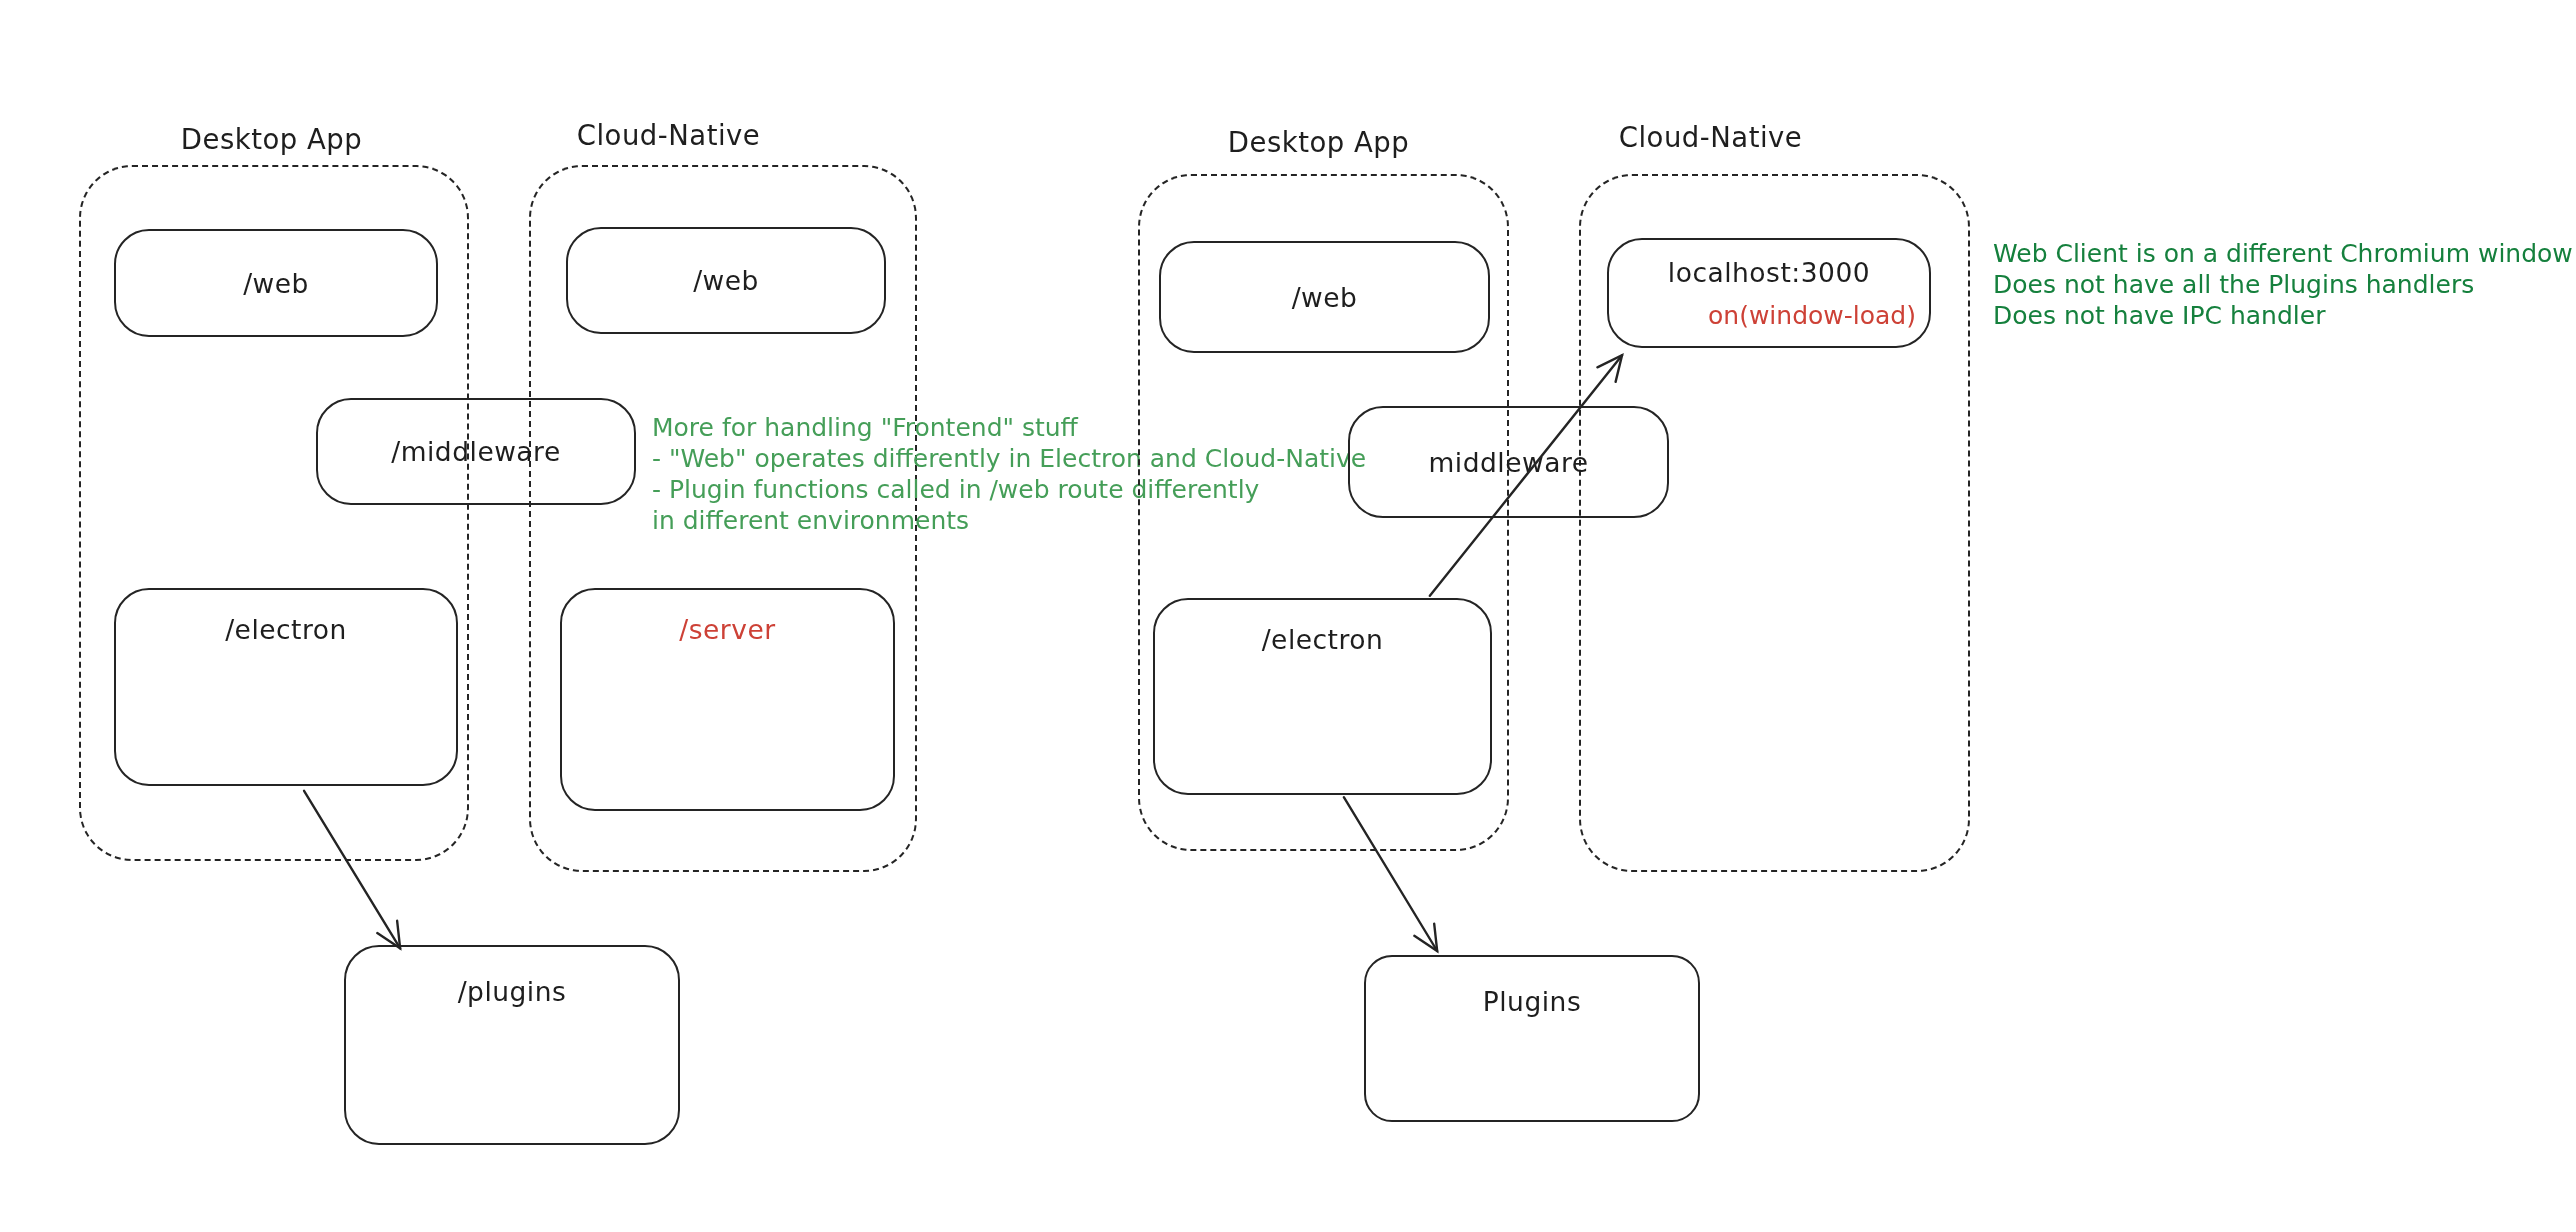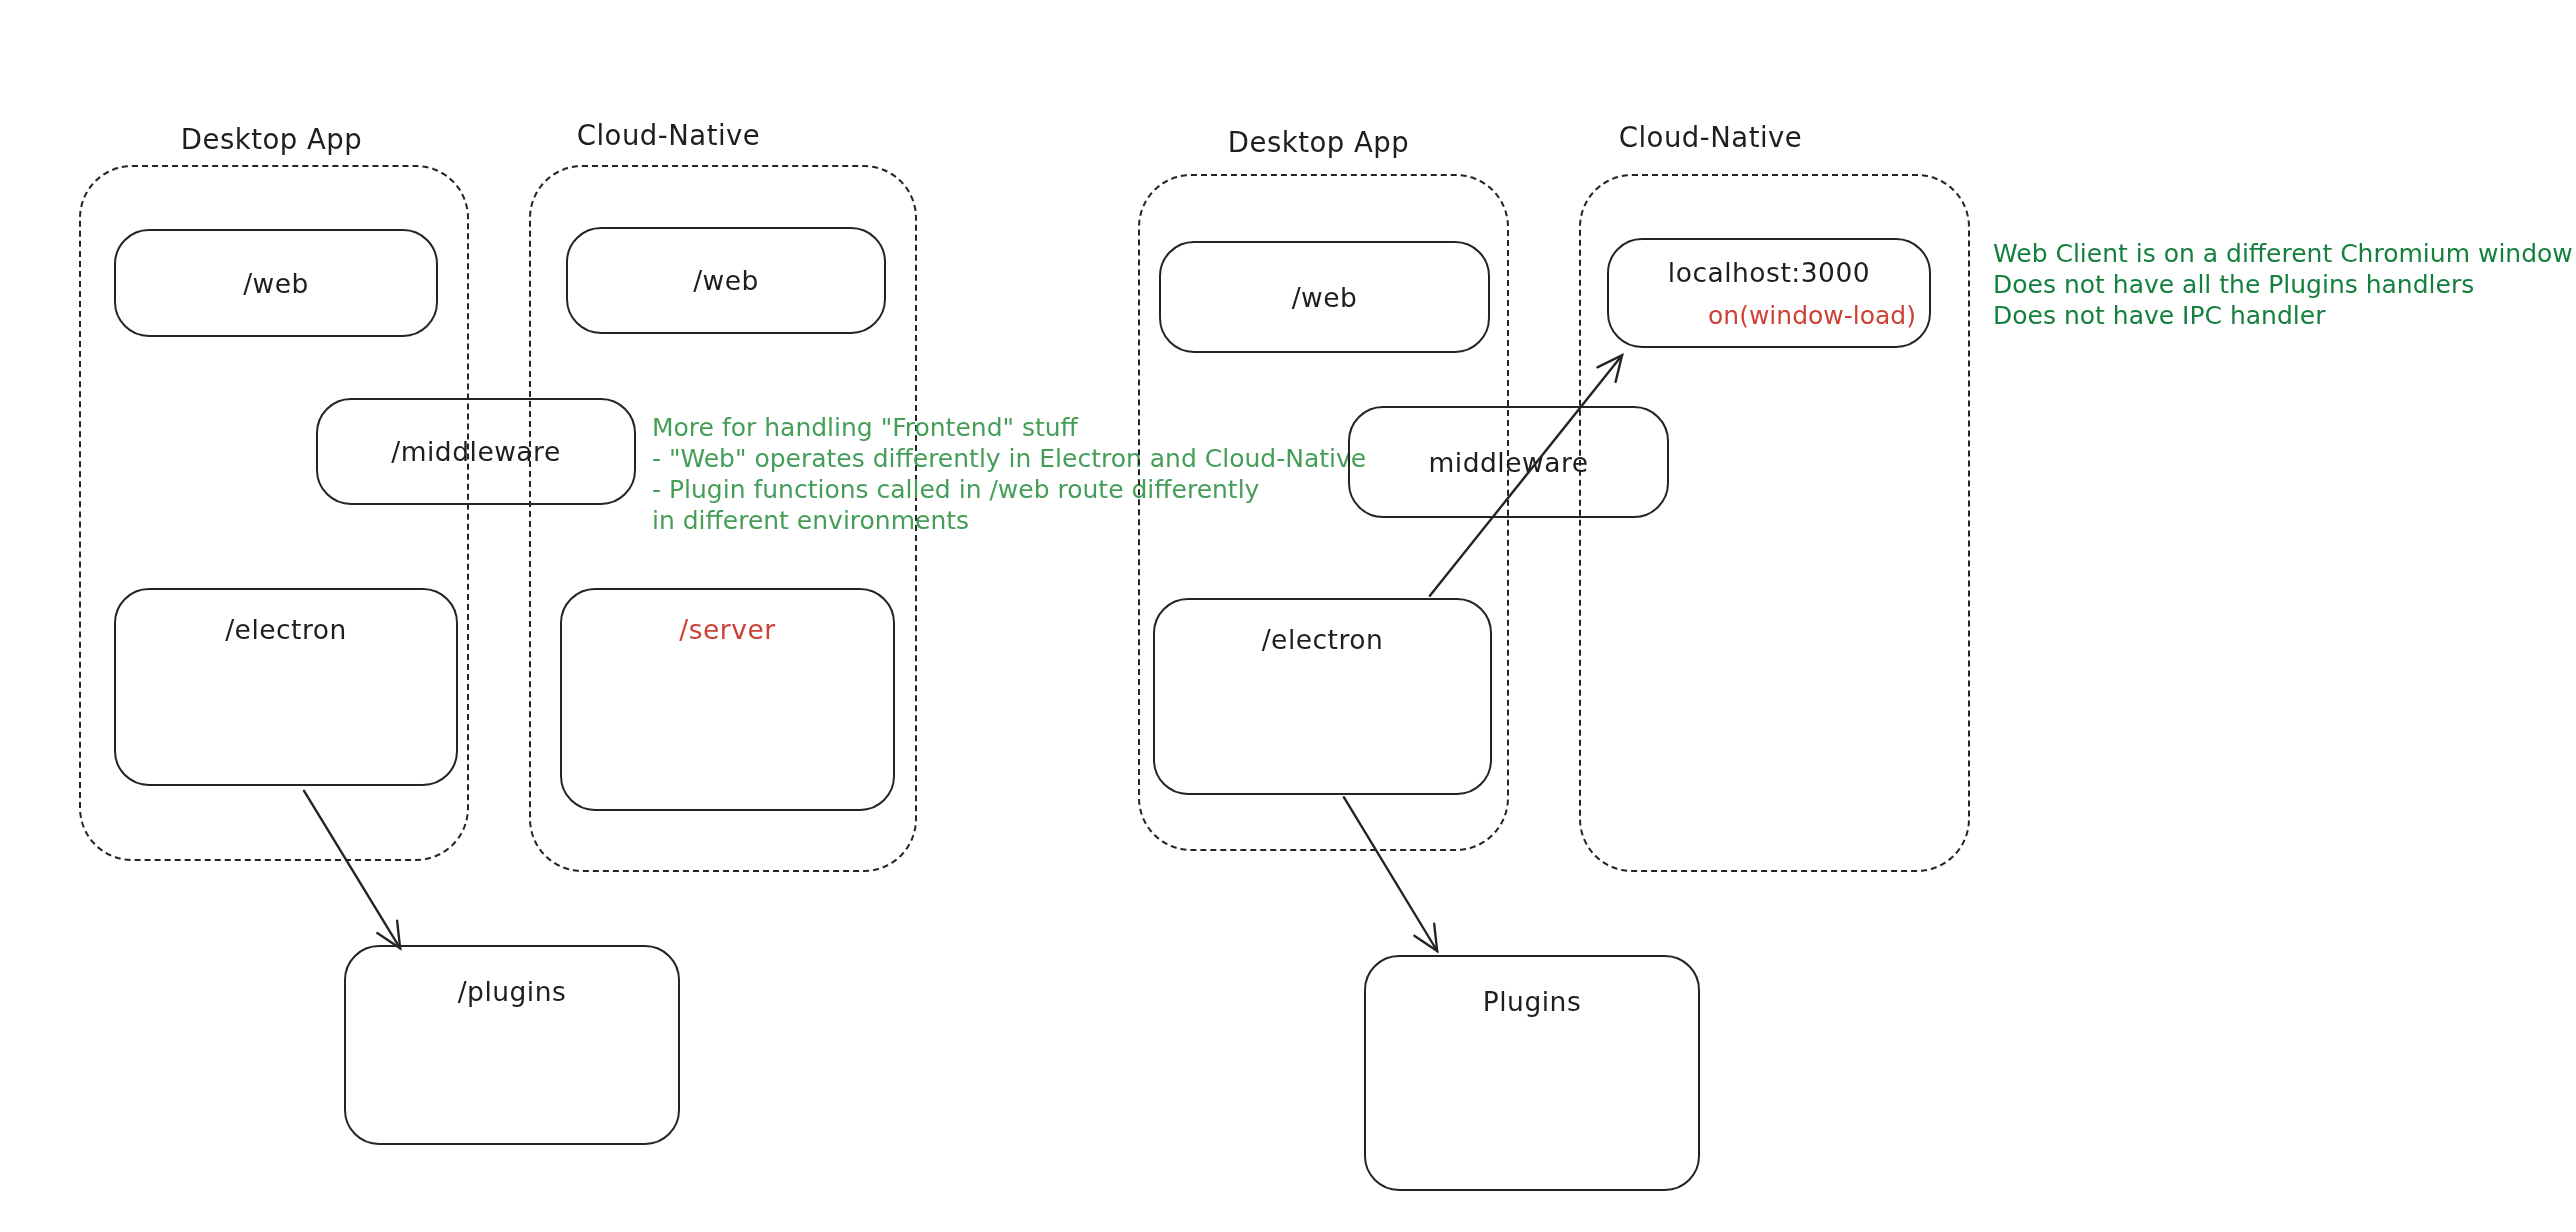--- a/index.html
+++ b/index.html
@@ -112,21 +112,21 @@
 
   <div class="box two-line" style="left:1607px; top:238px; width:324px; height:110px;">
     <span class="label">localhost:3000</span>
     <span class="sub-label red-text">on(window-load)</span>
   </div>
 
   <div class="box tall" style="left:1153px; top:598px; width:339px; height:197px;">
     <span class="label">/electron</span>
   </div>
 
-  <div class="box tall" style="left:1364px; top:955px; width:336px; height:236px; padding-top:29px;">
+  <div class="box tall" style="left:1364px; top:955px; width:336px; height:167px; padding-top:29px;border-radius:28px;">
     <span class="label">Plugins</span>
   </div>
 
   <div class="note note-red" style="left:1993px; top:238px;">
     <div>Web Client is on a different Chromium window</div>
     <div>Does not have all the Plugins handlers</div>
     <div>Does not have IPC handler</div>
   </div>
 
   <svg class="arrows" viewBox="0 0 2814 1346" xmlns="http://www.w3.org/2000/svg">

